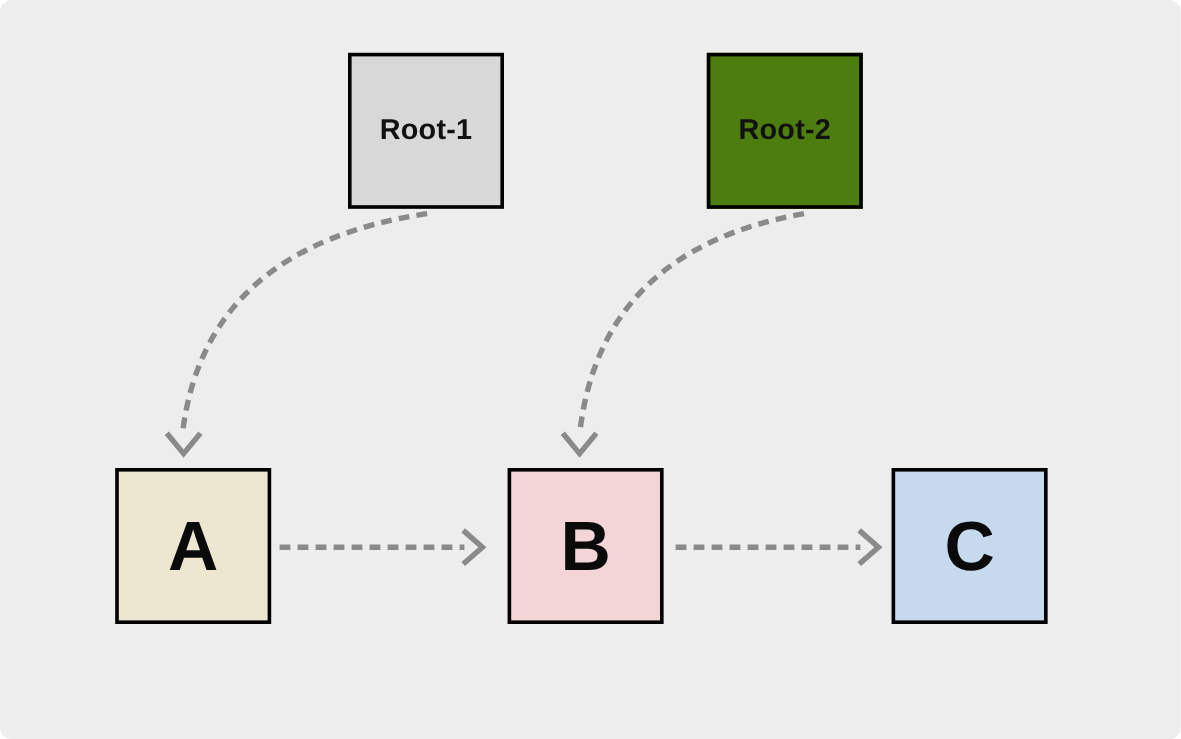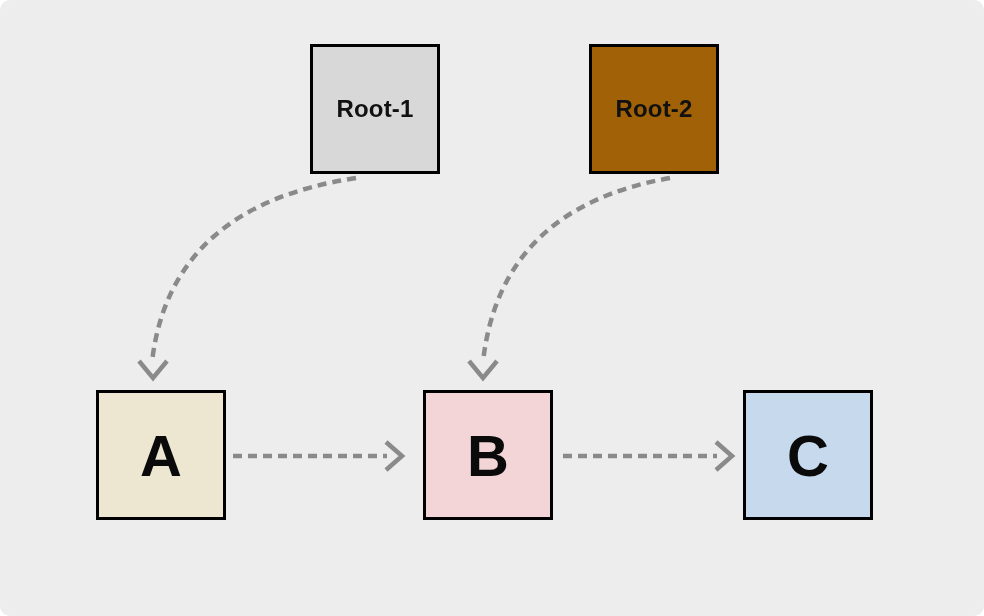--- a/index.html
+++ b/index.html
@@ -36,21 +36,21 @@
   .node.root {
     font-size: 24px;
     font-weight: bold;
     letter-spacing: 0.2px;
   }
   .node.leaf {
     font-size: 58px;
     font-weight: bold;
     color: #0a0a0a;
   }
-  #node-root-1 { left: 290px; top: 44px; margin-left: 20px; }
+  #node-root-1 { left: 290px; top: 44px; }
   #node-root-2 { left: 589px; top: 44px; }
   #node-a      { left: 96px;  top: 390px; }
   #node-b      { left: 423px; top: 390px; }
   #node-c      { left: 743px; top: 390px; }
 
   .edge-path {
     fill: none;
     stroke-width: 4.5;
     stroke-dasharray: 9 6;
   }
@@ -86,21 +86,21 @@
     <g>
       <path class="edge-path" d="M 563 456 L 717 456" stroke="#8a8a8a"></path>
       <polyline class="edge-head" points="716,442 732,456 716,470" stroke="#8a8a8a"></polyline>
     </g>
   </svg>
 
   <div class="node root" id="node-root-1" style="background: rgb(216, 216, 216);">
     <span>Root-1</span>
   </div>
 
-  <div class="node root" id="node-root-2" style="background: #a16207; text-align: center;">
+  <div class="node root" id="node-root-2" style="background: #4d7c0f; text-align: center;">
     <span>Root-2</span>
   </div>
 
   <div class="node leaf" id="node-a" style="background: rgb(237, 231, 209);">
     <span>A</span>
   </div>
 
   <div class="node leaf" id="node-b" style="background: rgb(243, 213, 216);">
     <span>B</span>
   </div>

